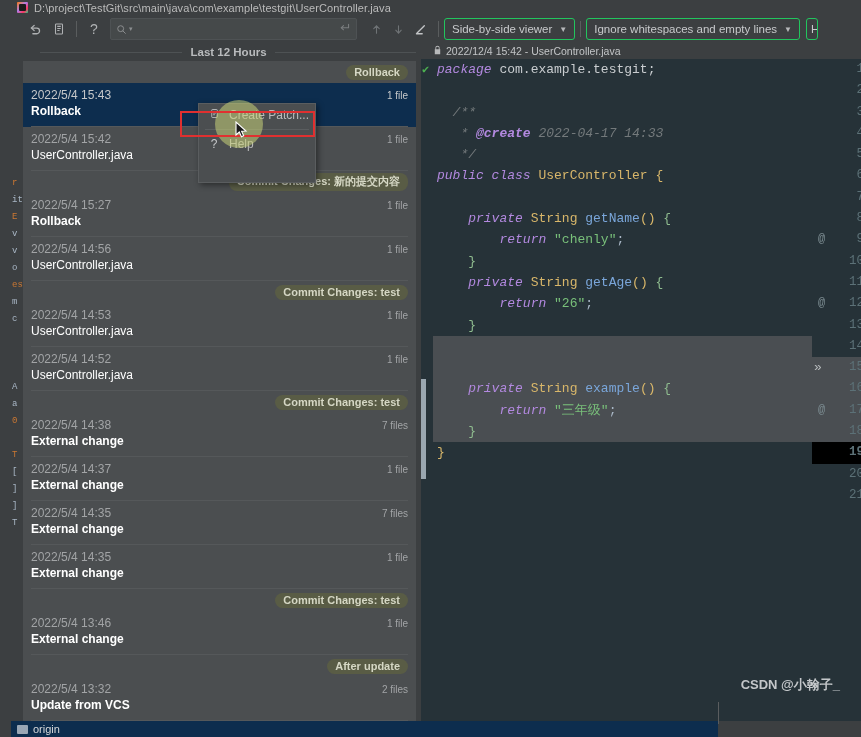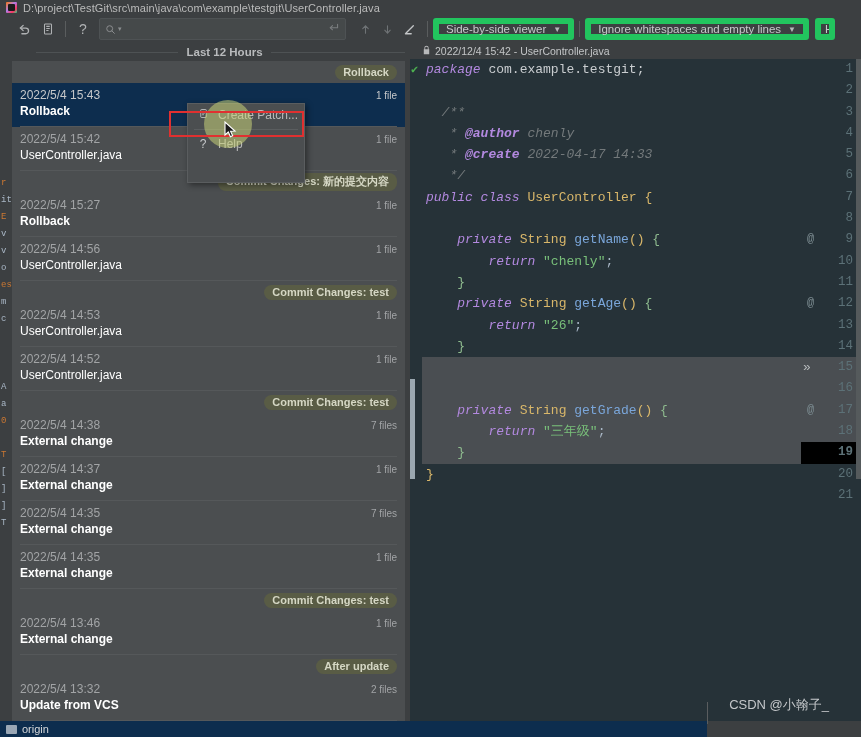--- a/index.html
+++ b/index.html
@@ -2,21 +2,21 @@
 <html><head>
 <meta charset="utf-8">
 <style>
   * { box-sizing: border-box; margin: 0; padding: 0; }
   html, body {
     width: 861px; height: 737px;
     background: #3c3f41;
     font-family: "Liberation Sans", sans-serif;
     overflow: hidden;
   }
-  #root { position: relative; width: 837px; height: 737px; }
+  #root { position: relative; width: 837px; height: 737px; margin-left: 11px; }
 
   
   .titlebar {
     position: absolute; left: 0; top: 0; width: 861px; height: 15px;
     background: #3c3f41; display: flex; align-items: center;
     padding-left: 6px; gap: 6px;
   }
   .ij-logo {
     width: 11px; height: 11px; flex: none; position: relative;
     background: linear-gradient(135deg,#f97a12 0%,#b07ce8 45%,#fe315d 75%,#21d789 100%);
@@ -67,30 +67,30 @@
     margin-left: 4px; flex: none;
   }
   .search-box .sb-left { display:flex; align-items:center; gap:2px; color:#8c8f91; }
   .search-box .sb-right { margin-left: auto; color:#7a7d7f; }
   .tb-right { display: flex; align-items: center; gap: 0px; margin-left: 8px; }
   .tb-arrow { width: 22px; height: 22px; display:flex; align-items:center;
     justify-content:center; color:#6f7376; flex:none; }
   .tb-pen { width: 24px; height: 22px; display:flex; align-items:center;
     justify-content:center; color:#c3c5c7; flex:none; }
   .combo {
-    height: 22px; border: 6px solid #22c55e; border-radius: 3px;
+    height: 22px; border: 1px solid #22c55e; border-radius: 3px;
     background: #3c3f41; color: #c8cacc; font-size: 11.5px;
     display: flex; align-items: center; padding: 0 7px; gap: 7px;
     white-space: nowrap; flex: none;
   }
   .combo .caret { font-size: 8px; color:#b6b8ba; }
 
   
   .period-sep {
-    position: absolute; left: 16px; top: 28px; width: 393px; height: 18px;
+    position: absolute; left: 9px; top: 28px; width: 393px; height: 18px;
     display: flex; align-items: center; padding: 0 8px;
   }
   .period-sep .line { flex: 1; height: 1px; background: #4e5254; }
   .period-sep .label {
     color: #b9bbbd; font-size: 11.5px; font-weight: bold; padding: 0 8px;
     white-space: nowrap;
   }
 
   
   .revlist {
@@ -232,22 +232,22 @@
     background: #0d2d4e; display: flex; align-items: center; gap: 5px;
     padding-left: 6px; z-index: 30;
   }
   .folder-ico { width: 11px; height: 9px; background: #9aa7b5; border-radius: 1px; flex:none; }
   .origin-text { color: #d6d8da; font-size: 11px; text-align: center; }
   .bottom-right-strip {
     position: absolute; left: 707px; top: 721px; width: 154px; height: 16px;
     background: #3c3f41; z-index: 30;
   }
   .watermark {
-    position: absolute; right: 8px; top: 696px; color: #c4c7ca; font-size: 13px;
-    z-index: 35; white-space: nowrap;
+    position: absolute; right: 8px; top: 676px; color: #c4c7ca; font-size: 13px;
+    z-index: 35; white-space: nowrap; font-weight: bold;
   }
   .bottom-divider {
     position:absolute; left:707px; top:702px; width:1px; height:22px;
     background:#5a5d5f; z-index: 31;
   }
 </style>
 </head>
 <body>
 
 <div id="root">
@@ -500,34 +500,33 @@
       <div class="code-area">
         <div class="gutter-left">
           <span class="check" style="position:absolute;left:1px;top:3px;">✔</span>
           <div class="change-bar" style="top:320px;height:100px;"></div>
         </div>
 
         <div class="code-lines">
           <div class="cline"><span class="kw">package</span> <span class="pkgname">com.example.testgit;</span></div>
           <div class="cline"> </div>
           <div class="cline"><span class="cmt">  /**</span></div>
-          <div class="cline"><span class="cmt">   * </span><span class="tag">@author</span><span class="cmt"> chenly</span></div>
           <div class="cline"><span class="cmt">   * </span><span class="tag">@create</span><span class="cmt"> 2022-04-17 14:33</span></div>
           <div class="cline"><span class="cmt">   */</span></div>
           <div class="cline"><span class="kw">public class</span> <span class="ty">UserController</span> <span class="pn">{</span></div>
           <div class="cline"> </div>
           <div class="cline">    <span class="kw">private</span> <span class="ty">String</span> <span class="mth">getName</span><span class="pn">()</span> <span class="br">{</span></div>
           <div class="cline">        <span class="kw">return</span> <span class="str">"chenly"</span>;</div>
           <div class="cline">    <span class="br">}</span></div>
           <div class="cline">    <span class="kw">private</span> <span class="ty">String</span> <span class="mth">getAge</span><span class="pn">()</span> <span class="br">{</span></div>
           <div class="cline">        <span class="kw">return</span> <span class="str">"26"</span>;</div>
           <div class="cline">    <span class="br">}</span></div>
           <div class="cline hl"> </div>
           <div class="cline hl"> </div>
-          <div class="cline hl">    <span class="kw">private</span> <span class="ty">String</span> <span class="mth">getGrade</span><span class="pn">()</span> <span class="br">{</span></div>
+          <div class="cline hl">    <span class="kw">private</span> <span class="ty">String</span> <span class="mth">example</span><span class="pn">()</span> <span class="br">{</span></div>
           <div class="cline hl">        <span class="kw">return</span> <span class="str">"三年级"</span>;</div>
           <div class="cline hl">    <span class="br">}</span></div>
           <div class="cline"><span class="pn">}</span></div>
           <div class="cline"> </div>
 
         </div>
 
         <div class="gutter-right">
           <div id="gutter-container">
               <div class="gline"><span>1</span></div>

